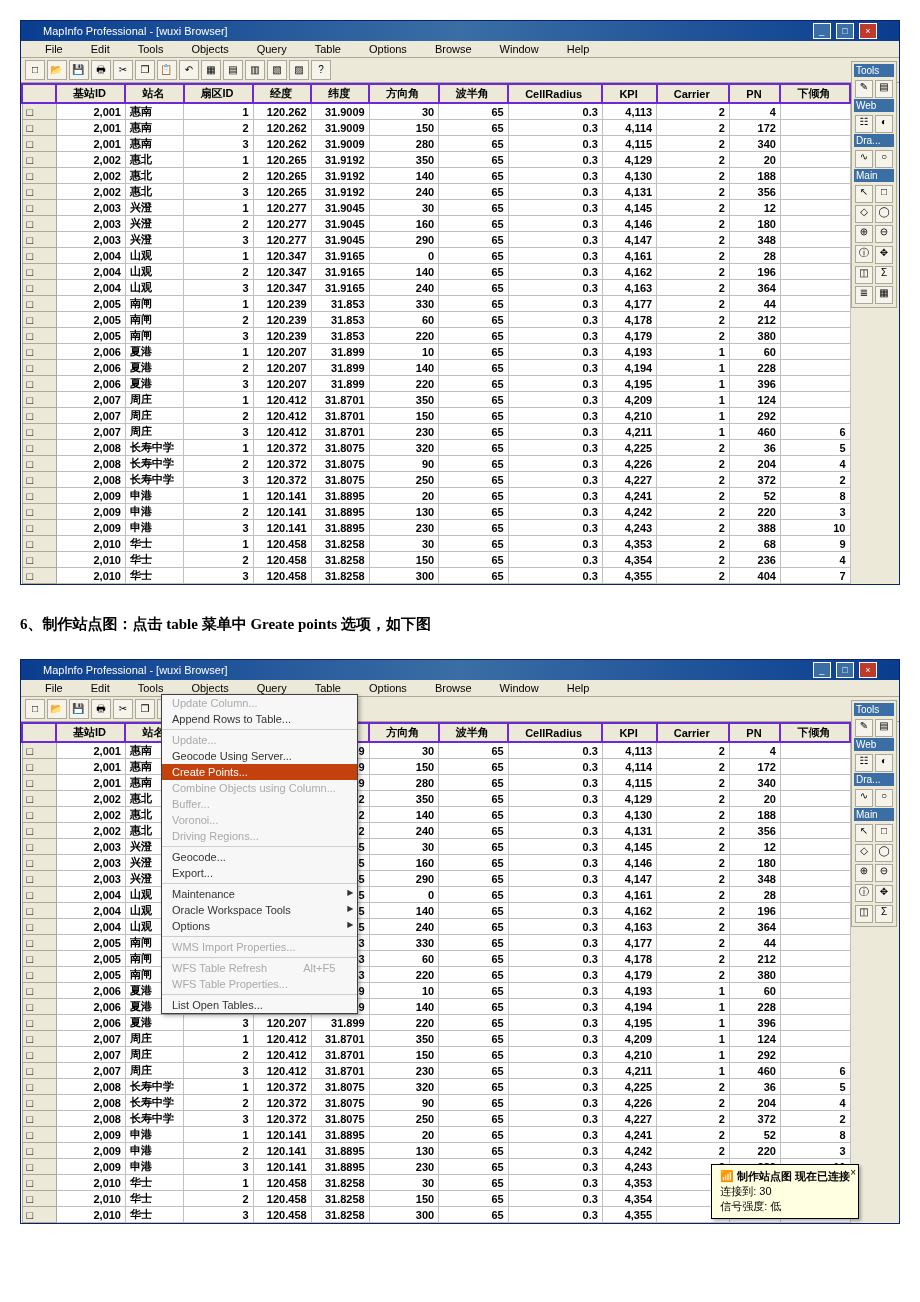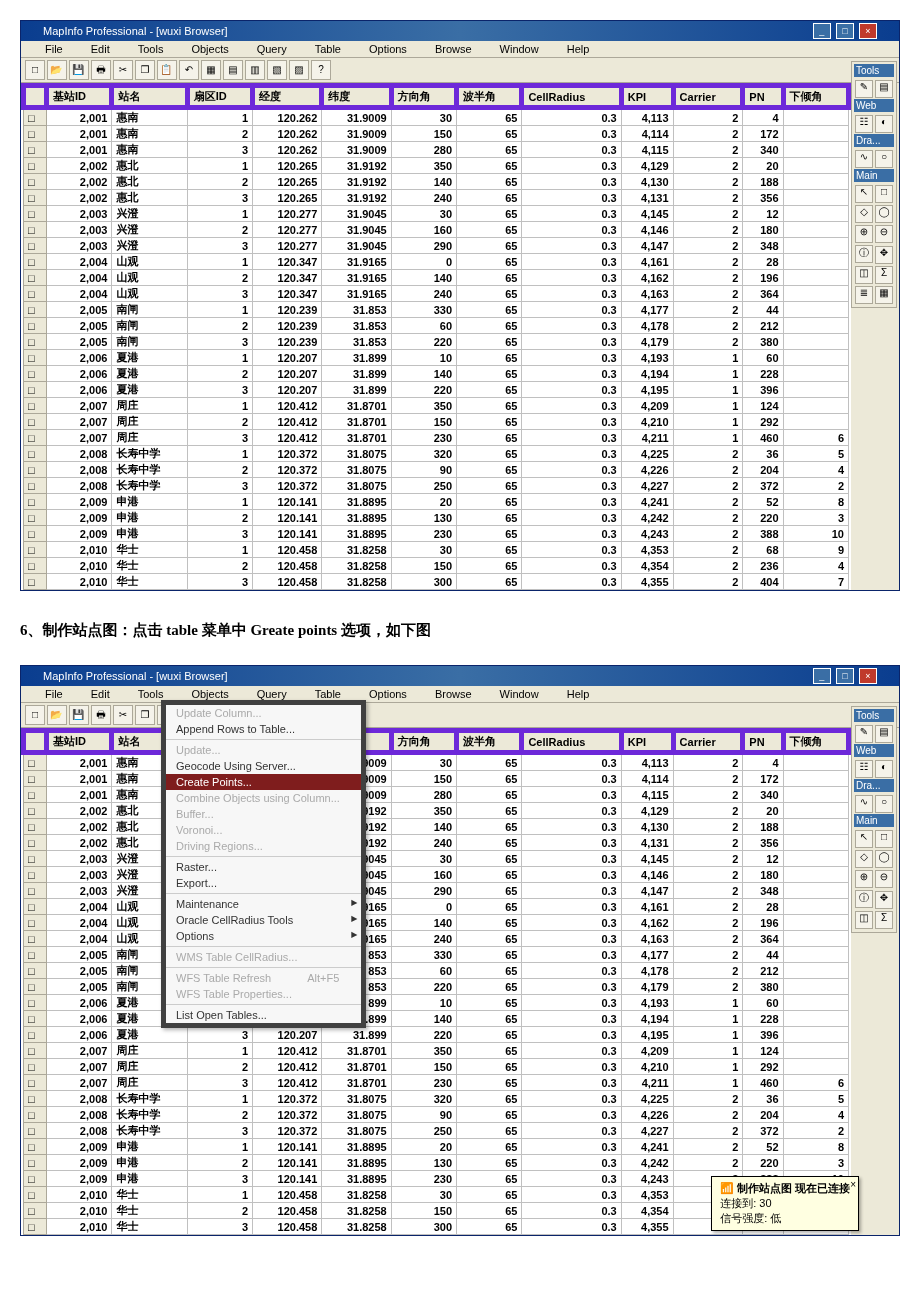--- a/index.html
+++ b/index.html
@@ -74,22 +74,22 @@
   overflow: auto;
 }
 table.datagrid {
   border-collapse: collapse;
   width: 100%;
   font-size: 11px;
   font-family: Arial, sans-serif;
 }
 table.datagrid th {
   background: #ece9d8;
-  border: 5px solid #6d28d9;
-  padding: 1px 4px;
+  border: 2px solid #6d28d9;
+  padding: 1px 16px;
   font-weight: bold;
   text-align: left;
   white-space: nowrap;
 }
 table.datagrid td {
   border: 1px solid #c0c0c0;
   padding: 0 4px;
   white-space: nowrap;
   font-weight: bold;
   background: #fff;
@@ -132,37 +132,37 @@
   display: inline-block;
   margin: 1px;
   font-size: 10px;
   text-align: center;
 }
 .dropdown-menu {
   position: absolute;
   top: 14px;
   left: 140px;
   background: #f7f7f7;
-  border: 5px solid #404040;
+  border: 1px solid #404040;
   box-shadow: 2px 2px 4px rgba(0,0,0,0.3);
   font-size: 11px;
   z-index: 10;
   min-width: 160px;
 }
 .dropdown-menu .mi {
   padding: 2px 14px 2px 10px;
   color: #333;
   white-space: nowrap;
   position: relative;
 }
 .dropdown-menu .mi.disabled {
   color: #aaa;
 }
 .dropdown-menu .mi.highlight {
-  background: #7f1d1d;
+  background: #c2410c;
   color: #fff;
 }
 .dropdown-menu .sep {
   border-top: 1px solid #ccc;
   margin: 2px 0;
 }
 .dropdown-menu .mi.sub::after {
   content: "▶";
   position: absolute;
   right: 4px;
@@ -721,28 +721,28 @@
         <div class="mi ">Append Rows to Table...</div>
         <div class="sep"></div>
         <div class="mi disabled">Update...</div>
         <div class="mi ">Geocode Using Server...</div>
         <div class="mi highlight">Create Points...</div>
         <div class="mi disabled">Combine Objects using Column...</div>
         <div class="mi disabled">Buffer...</div>
         <div class="mi disabled">Voronoi...</div>
         <div class="mi disabled">Driving Regions...</div>
         <div class="sep"></div>
-        <div class="mi ">Raster...</div>
+        <div class="mi ">Geocode...</div>
         <div class="mi ">Export...</div>
         <div class="sep"></div>
         <div class="mi sub">Maintenance</div>
-        <div class="mi sub">Oracle CellRadius Tools</div>
+        <div class="mi sub">Oracle Workspace Tools</div>
         <div class="mi sub">Options</div>
         <div class="sep"></div>
-        <div class="mi disabled">WMS Table CellRadius...</div>
+        <div class="mi disabled">WMS Import Properties...</div>
         <div class="sep"></div>
         <div class="mi disabled">WFS Table Refresh<span style="float: right; margin-left: 16px;">Alt+F5</span></div>
         <div class="mi disabled">WFS Table Properties...</div>
         <div class="sep"></div>
         <div class="mi ">List Open Tables...</div>
       </div>
   <span>File</span><span>Edit</span><span>Tools</span><span>Objects</span><span>Query</span><span>Table</span><span>Options</span><span>Browse</span><span>Window</span><span>Help</span></div>
   <div class="toolbar">
     <span class="tb-btn">□</span>
     <span class="tb-btn">📂</span>

